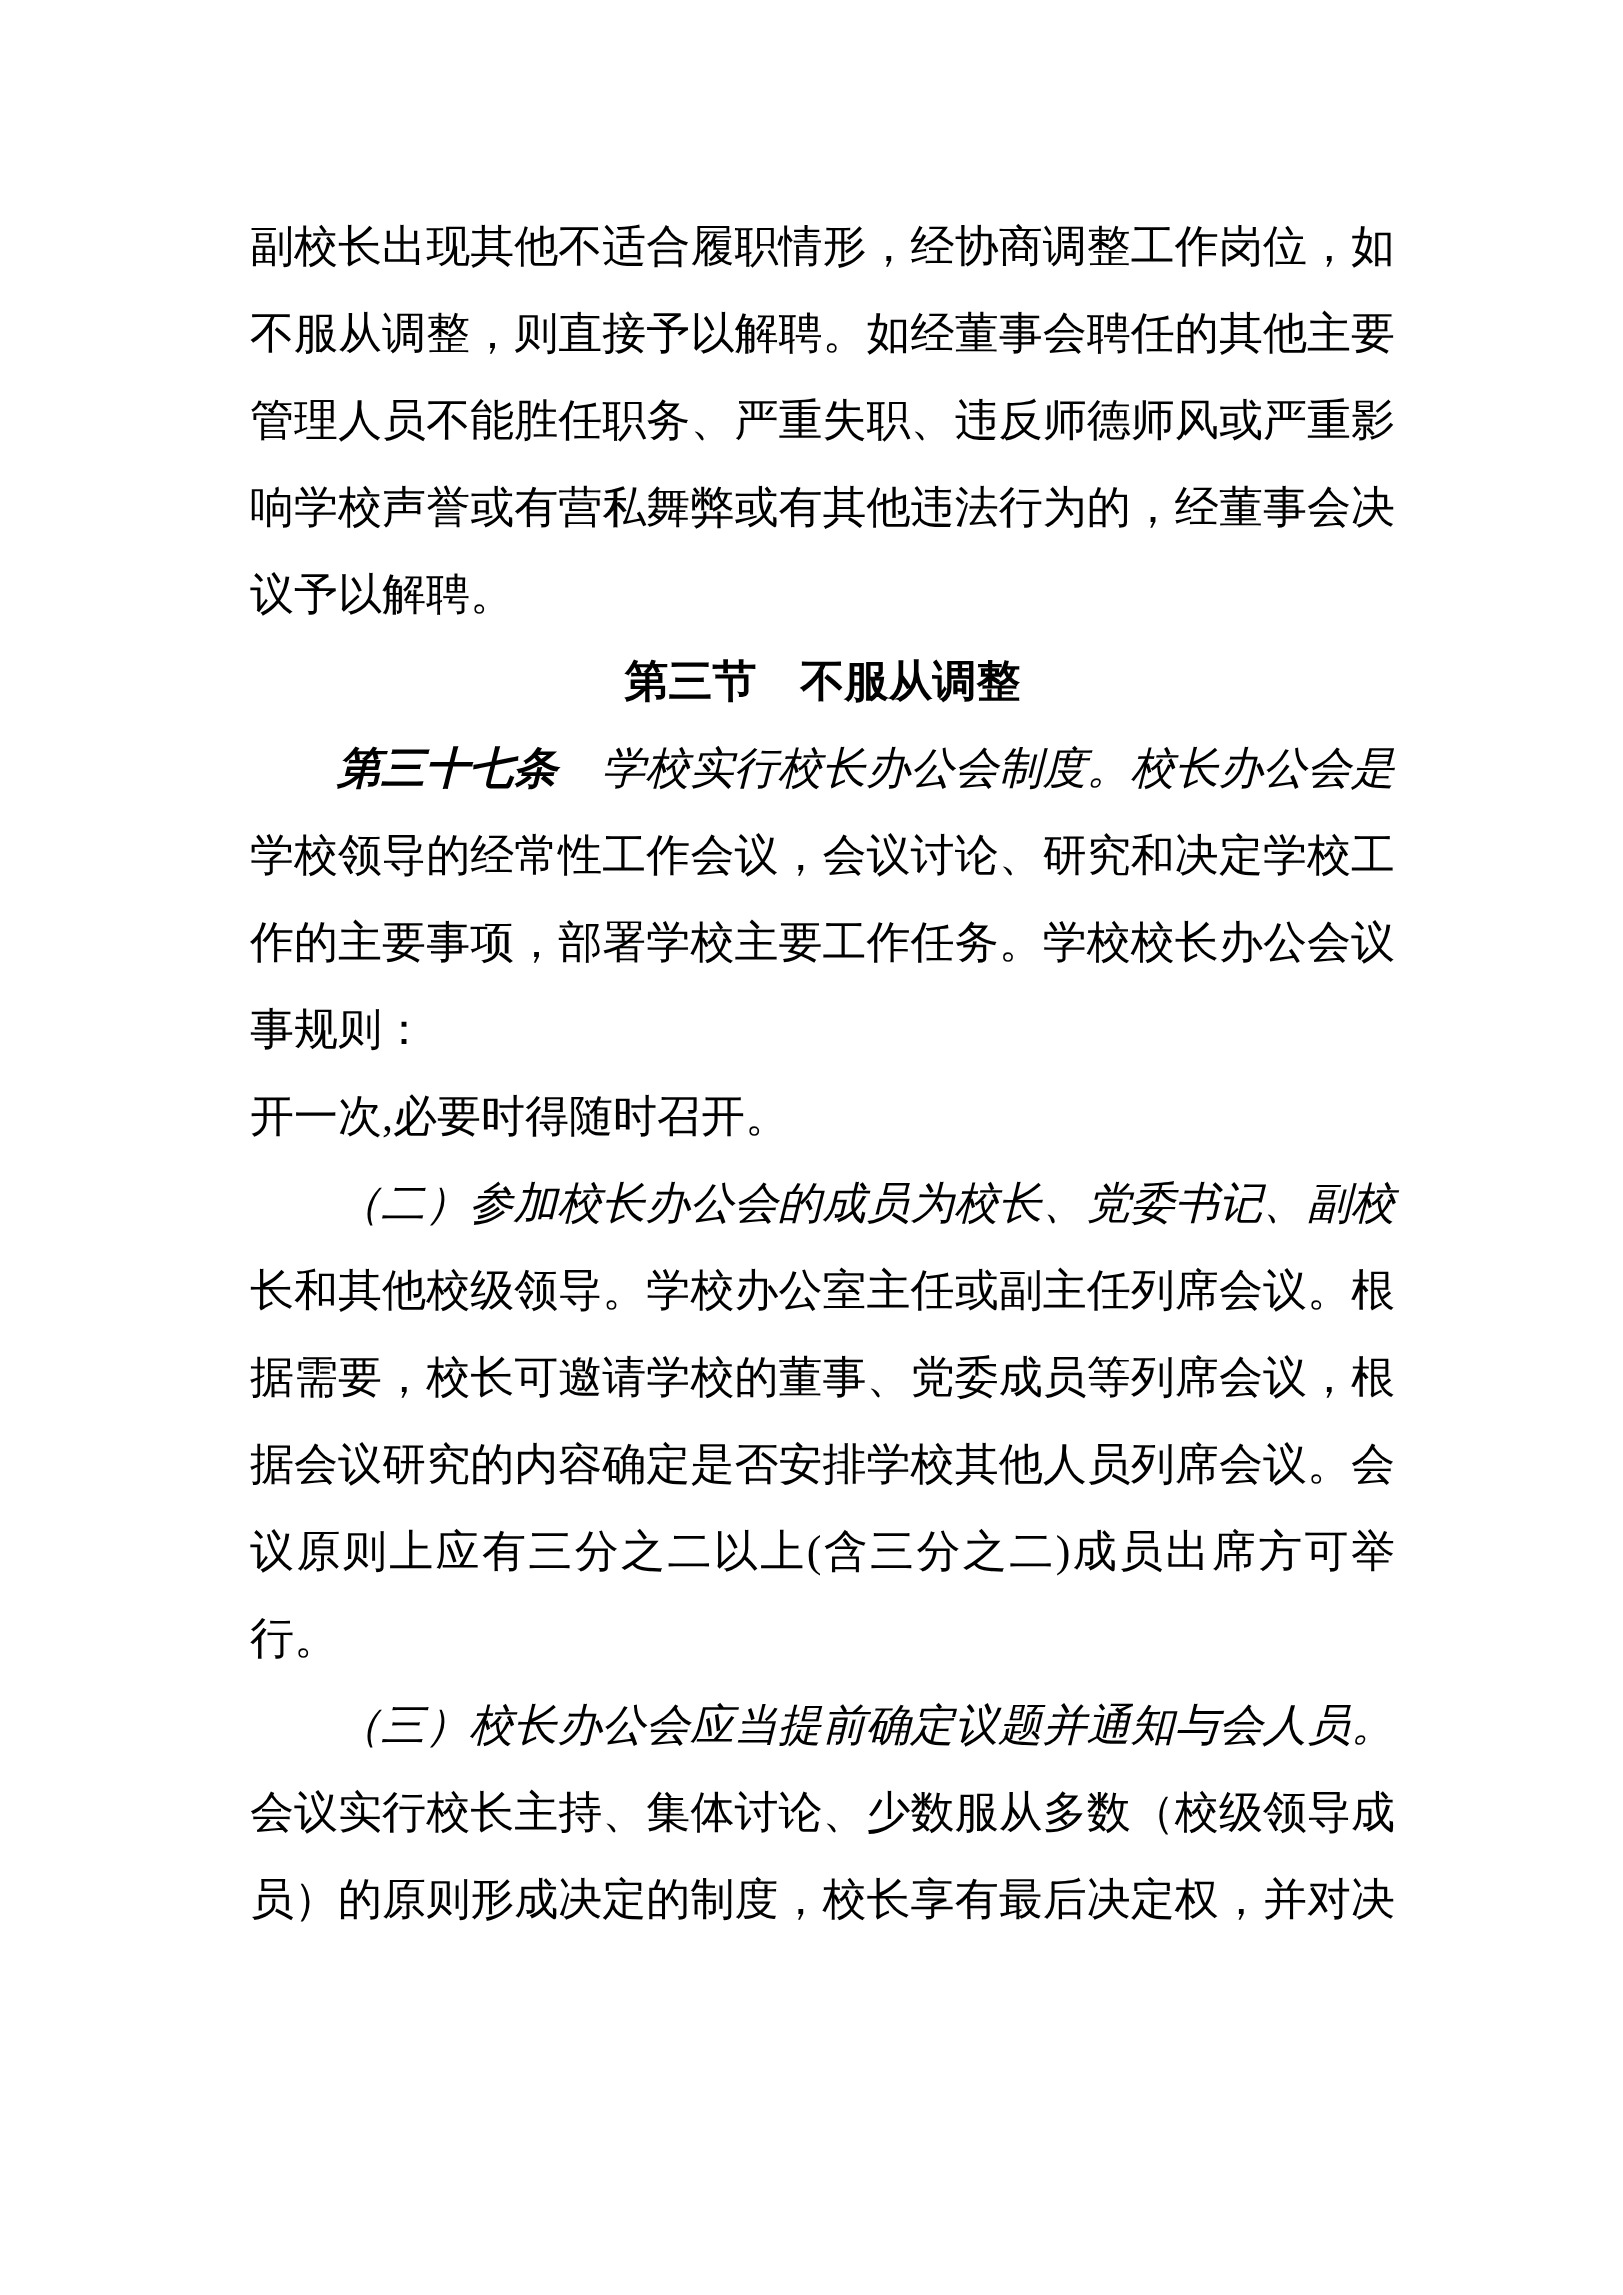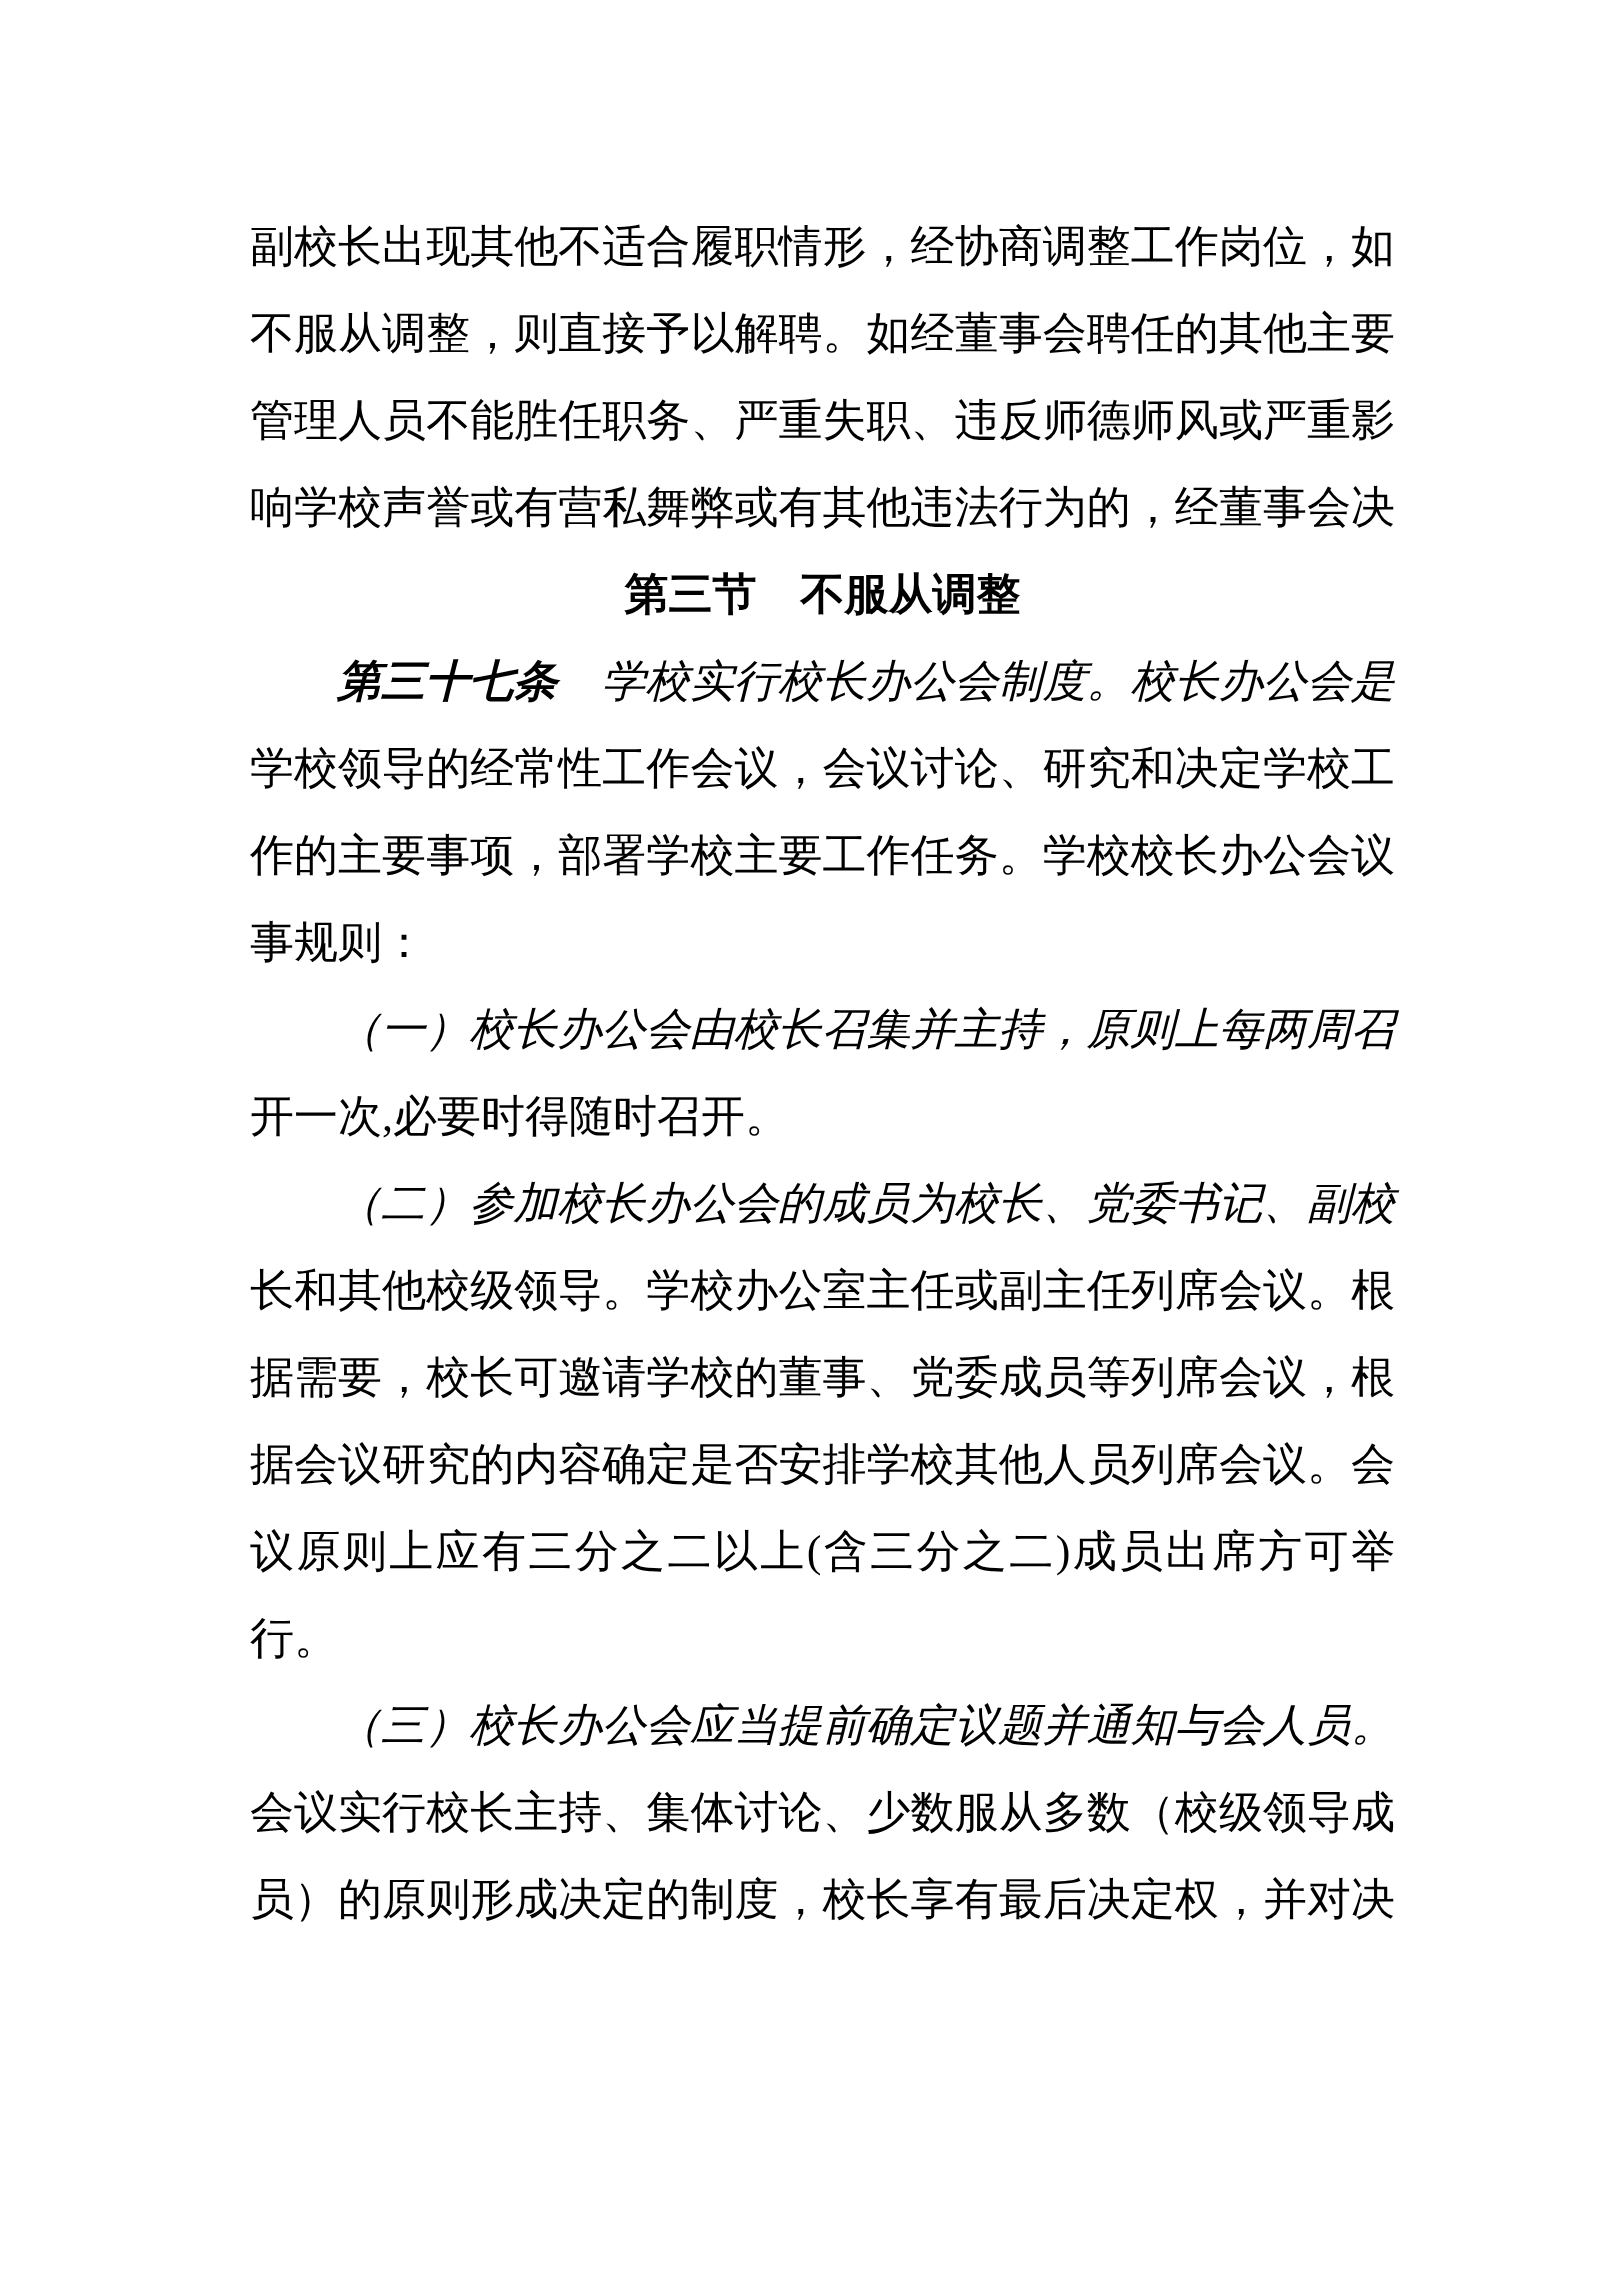--- a/index.html
+++ b/index.html
@@ -47,26 +47,26 @@
 </style>
 </head>
 <body>
 
 <div class="page">
   <div class="content">
     <div class="line full">副校长出现其他不适合履职情形，经协商调整工作岗位，如</div>
     <div class="line full">不服从调整，则直接予以解聘。如经董事会聘任的其他主要</div>
     <div class="line full">管理人员不能胜任职务、严重失职、违反师德师风或严重影</div>
     <div class="line full">响学校声誉或有营私舞弊或有其他违法行为的，经董事会决</div>
+    <div class="line">议予以解聘。</div>
     <div class="line heading">第三节　不服从调整</div>
     <div class="line full indent"><span class="bold">第三十七条</span><span>　学校实行校长办公会制度。校长办公会是</span></div>
     <div class="line full">学校领导的经常性工作会议，会议讨论、研究和决定学校工</div>
     <div class="line full">作的主要事项，部署学校主要工作任务。学校校长办公会议</div>
     <div class="line">事规则：</div>
-    <div class="line full indent">（一）校长办公会由校长召集并主持，原则上每两周召</div>
     <div class="line">开一次,必要时得随时召开。</div>
     <div class="line full indent">（二）参加校长办公会的成员为校长、党委书记、副校</div>
     <div class="line full">长和其他校级领导。学校办公室主任或副主任列席会议。根</div>
     <div class="line full">据需要，校长可邀请学校的董事、党委成员等列席会议，根</div>
     <div class="line full">据会议研究的内容确定是否安排学校其他人员列席会议。会</div>
     <div class="line full">议原则上应有三分之二以上(含三分之二)成员出席方可举</div>
     <div class="line">行。</div>
     <div class="line full indent">（三）校长办公会应当提前确定议题并通知与会人员。</div>
     <div class="line full">会议实行校长主持、集体讨论、少数服从多数（校级领导成</div>
     <div class="line full">员）的原则形成决定的制度，校长享有最后决定权，并对决</div>

